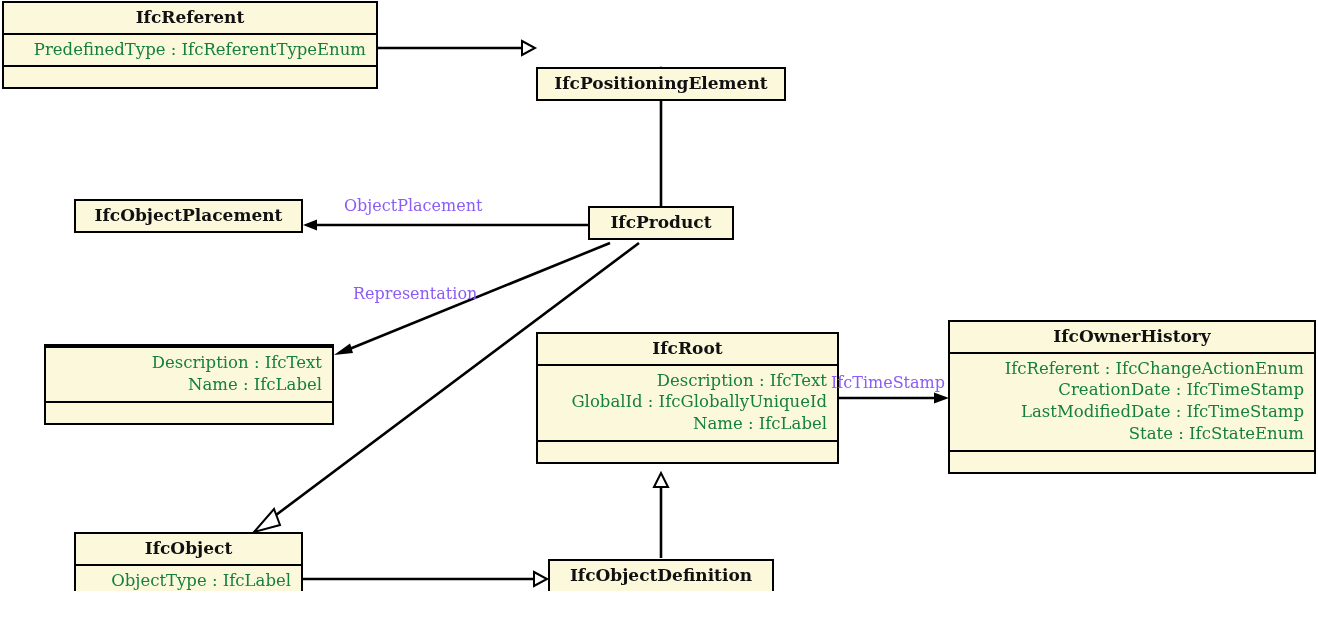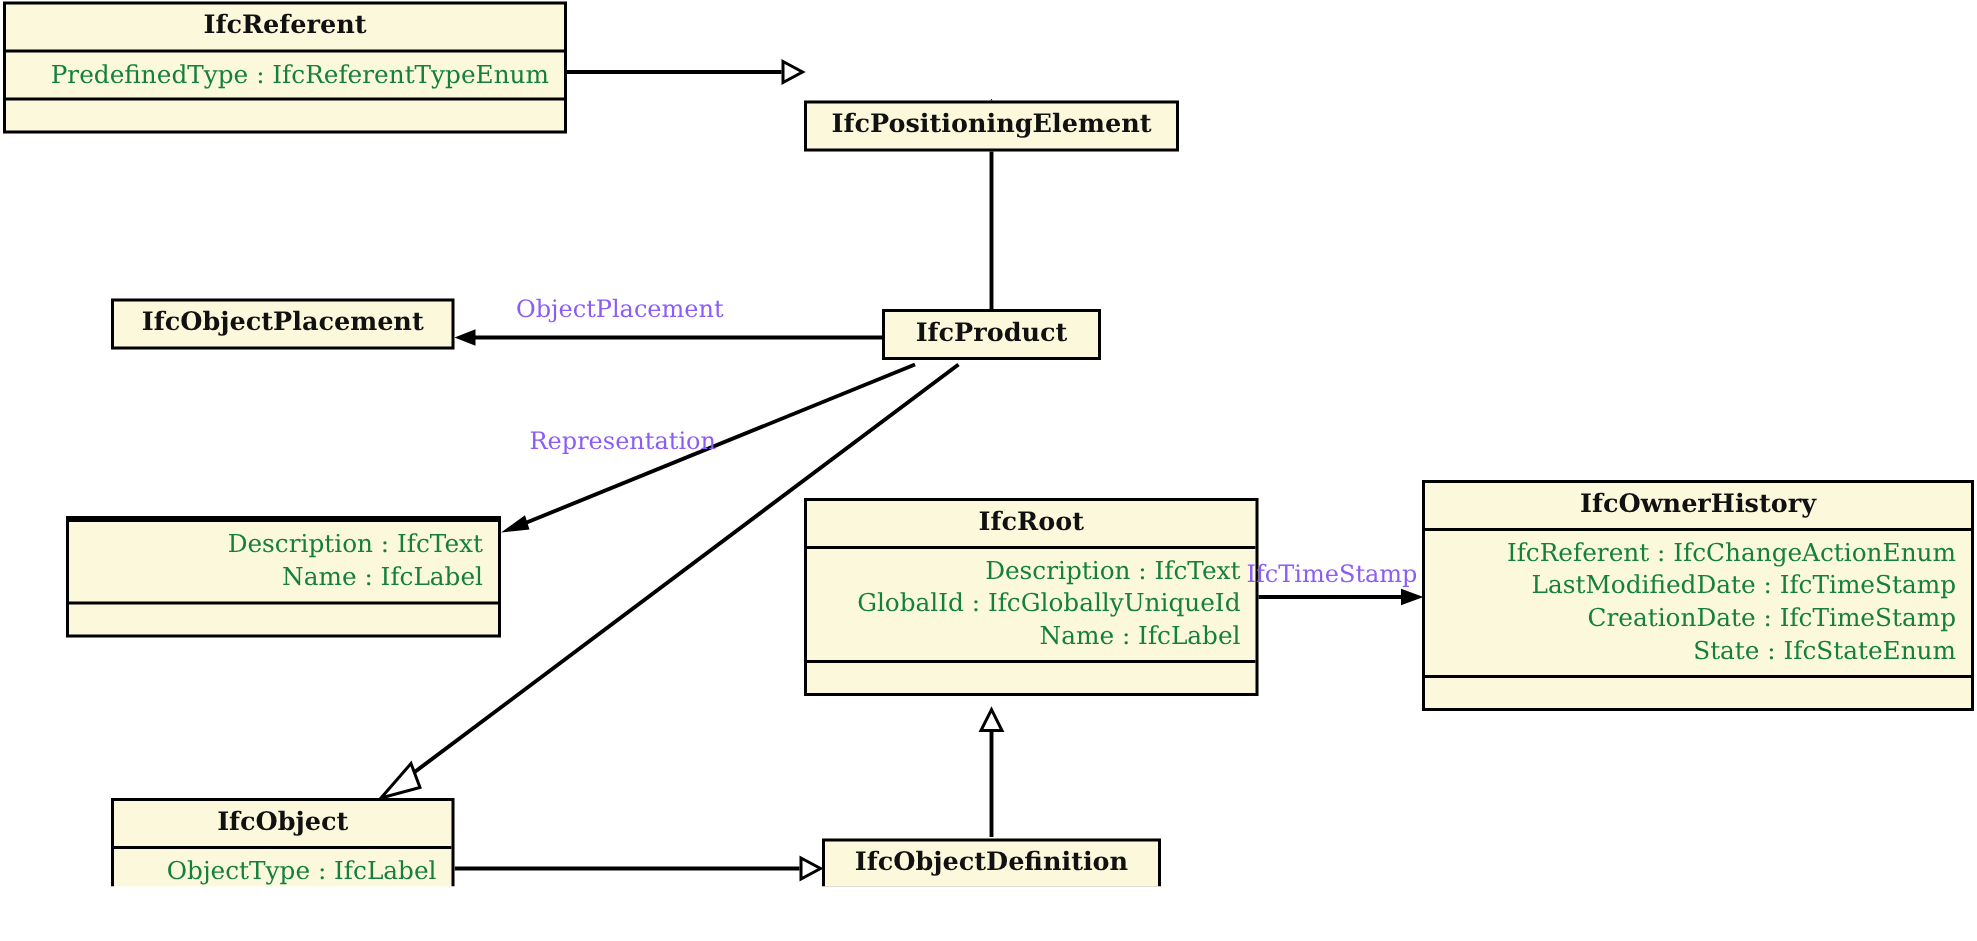--- a/index.html
+++ b/index.html
@@ -154,22 +154,22 @@
       <div class="uml-attr">GlobalId : IfcGloballyUniqueId</div>
       <div class="uml-attr">Name : IfcLabel</div>
     </div>
     <div class="uml-empty uml-sep"></div>
   </div>
 
   <div class="uml-class" style="left:948px; top:320px; width:368px;">
     <div class="uml-title">IfcOwnerHistory</div>
     <div class="uml-attrs uml-sep">
       <div class="uml-attr">IfcReferent : IfcChangeActionEnum</div>
+      <div class="uml-attr">CreationDate : IfcTimeStamp</div>
       <div class="uml-attr">LastModifiedDate : IfcTimeStamp</div>
-      <div class="uml-attr">CreationDate : IfcTimeStamp</div>
       <div class="uml-attr">State : IfcStateEnum</div>
     </div>
     <div class="uml-empty uml-sep"></div>
   </div>
 
   <div class="uml-class" style="left:74px; top:532px; width:229px;">
     <div class="uml-title">IfcObject</div>
     <div class="uml-attrs uml-sep">
       <div class="uml-attr">ObjectType : IfcLabel</div>
     </div>

